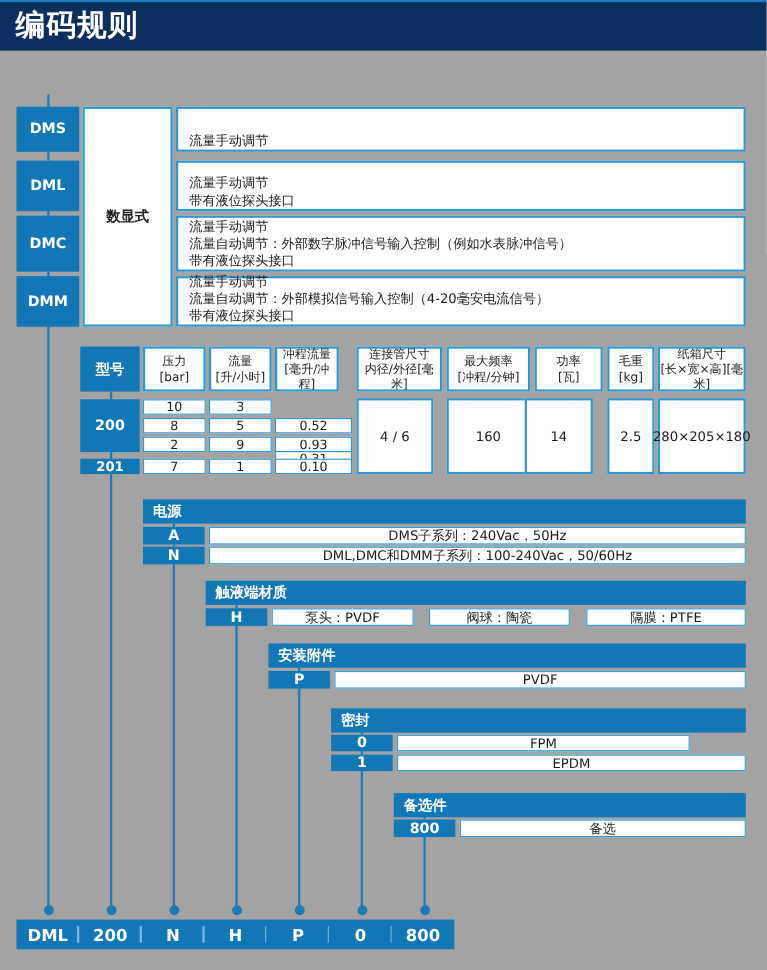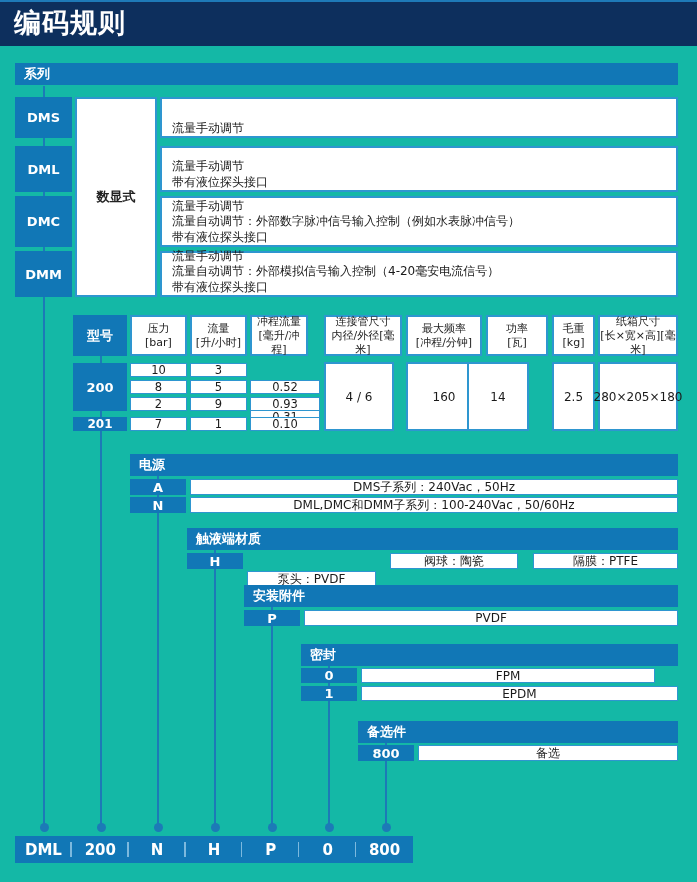--- a/index.html
+++ b/index.html
@@ -1,17 +1,17 @@
 <!DOCTYPE html>
 <html><head>
 <meta charset="utf-8">
 <style>
   html,body{margin:0;padding:0;}
   body{background:#ffffff;font-family:"DejaVu Sans","Liberation Sans",sans-serif;}
-  #page{position:relative;width:697px;height:882px;background:#14b8a6;overflow:hidden;}
+  #page{position:relative;width:697px;height:882px;background:#a3a3a3;overflow:hidden;}
 
   .abs{position:absolute;box-sizing:border-box;}
 
   
   .titlebar{left:0;top:0;width:697px;height:46px;background:#0d2f5d;display:flex;align-items:center;}
   .titlebar .t{color:#ffffff;font-size:27px;font-weight:bold;padding-left:14px;letter-spacing:1px;}
   .topstrip{left:0;top:0;width:697px;height:2px;background:#1e7ab8;}
 
   
   .hbar{background:#1177b6;color:#ffffff;font-size:13px;font-weight:bold;
@@ -45,23 +45,20 @@
 </head>
 <body>
 
 <div id="page">
 
   <div class="abs titlebar">
     <span class="t">编码规则</span>
   </div>
   <div class="abs topstrip"></div>
 
-  <div class="abs hbar" style="left:15px;top:63px;width:663px;">
-    <span>系列</span>
-  </div>
 
   <div class="abs cell" style="left:15px;top:97px;width:57px;height:41px;">DMS</div>
   <div class="abs cell" style="left:15px;top:146px;width:57px;height:46px;">DML</div>
   <div class="abs cell" style="left:15px;top:196px;width:57px;height:51px;">DMC</div>
   <div class="abs cell" style="left:15px;top:251px;width:57px;height:46px;">DMM</div>
 
   <div class="abs wbox center" style="left:75px;top:97px;width:82px;height:200px;font-size:13px;font-weight:bold;color:#222;">数显式</div>
 
   <div class="abs wbox desc vcenter" style="left:160px;top:97px;width:518px;height:41px;">
     <div>流量手动调节</div>
@@ -130,51 +127,51 @@
   <div class="abs wbox thin center val" style="left:130px;top:397px;width:57px;height:14px;">2</div>
   <div class="abs wbox thin center val" style="left:190px;top:397px;width:57px;height:14px;">9</div>
   <div class="abs wbox thin center val" style="left:250px;top:397px;width:70px;height:14px;">0.93</div>
 
   <div class="abs wbox thin center val" style="left:130px;top:417px;width:57px;height:14px;">7</div>
   <div class="abs wbox thin center val" style="left:190px;top:417px;width:57px;height:14px;">1</div>
   <div class="abs wbox thin center val" style="left:250px;top:417px;width:70px;height:14px;">0.10</div>
 
   <div class="abs wbox center val" style="left:324px;top:362px;width:70px;height:69px;font-size:12px;">4 / 6</div>
   <div class="abs wbox center val" style="left:406px;top:362px;width:76px;height:69px;font-size:12px;">160</div>
-  <div class="abs wbox center val" style="left:467px;top:362px;width:62px;height:69px;font-size:12px;">14</div>
+  <div class="abs wbox center val" style="left:477px;top:362px;width:62px;height:69px;font-size:12px;">14</div>
   <div class="abs wbox center val" style="left:552px;top:362px;width:43px;height:69px;font-size:12px;">2.5</div>
   <div class="abs wbox center val" style="left:598px;top:362px;width:80px;height:69px;font-size:12px;">280×205×180</div>
 
   <div class="abs hbar" style="left:130px;top:454px;width:548px;align-items:center;">
     <span>电源</span>
   </div>
   <div class="abs cell" style="left:130px;top:479px;width:56px;height:16px;">A</div>
   <div class="abs wbox thin center val" style="left:190px;top:479px;width:488px;height:16px;font-size:12px;">DMS子系列：240Vac，50Hz</div>
   <div class="abs cell" style="left:130px;top:497px;width:56px;height:16px;">N</div>
   <div class="abs wbox thin center val" style="left:190px;top:497px;width:488px;height:16px;font-size:12px;">DML,DMC和DMM子系列：100-240Vac，50/60Hz</div>
 
   <div class="abs hbar" style="left:187px;top:528px;width:491px;">
     <span>触液端材质</span>
   </div>
   <div class="abs cell" style="left:187px;top:553px;width:56px;height:16px;">H</div>
-  <div class="abs wbox thin center val" style="left:247px;top:571px;width:129px;height:16px;font-size:12px;text-align:center;">泵头：PVDF</div>
+  <div class="abs wbox thin center val" style="left:247px;top:553px;width:129px;height:16px;font-size:12px;text-align:center;">泵头：PVDF</div>
   <div class="abs wbox thin center val" style="left:390px;top:553px;width:128px;height:16px;font-size:12px;">阀球：陶瓷</div>
   <div class="abs wbox thin center val" style="left:533px;top:553px;width:145px;height:16px;font-size:12px;">隔膜：PTFE</div>
 
   <div class="abs hbar" style="left:244px;top:585px;width:434px;">
     <span>安装附件</span>
   </div>
   <div class="abs cell" style="left:244px;top:610px;width:56px;height:16px;">P</div>
   <div class="abs wbox thin center val" style="left:304px;top:610px;width:374px;height:16px;font-size:12px;">PVDF</div>
 
   <div class="abs hbar" style="left:301px;top:644px;width:377px;">
     <span>密封</span>
   </div>
   <div class="abs cell" style="left:301px;top:668px;width:56px;height:15px;">0</div>
-  <div class="abs wbox thin center val" style="left:361px;top:668px;width:294px;height:15px;font-size:12px;">FPM</div>
+  <div class="abs wbox thin center val" style="left:361px;top:668px;width:266px;height:15px;font-size:12px;">FPM</div>
   <div class="abs cell" style="left:301px;top:686px;width:56px;height:15px;">1</div>
   <div class="abs hbar" style="left:358px;top:721px;width:320px;">
     <span>备选件</span>
   </div>
 
   <div class="abs wbox thin center val" style="left:361px;top:686px;width:317px;height:15px;font-size:12px;">EPDM</div>
   <div class="abs cell" style="left:358px;top:745px;width:56px;height:16px;">800</div>
   <div class="abs wbox thin center val" style="left:418px;top:745px;width:260px;height:16px;font-size:12px;">备选</div>
 
   <div class="abs vline" style="left:43px;top:86px;height:11px;"></div>

